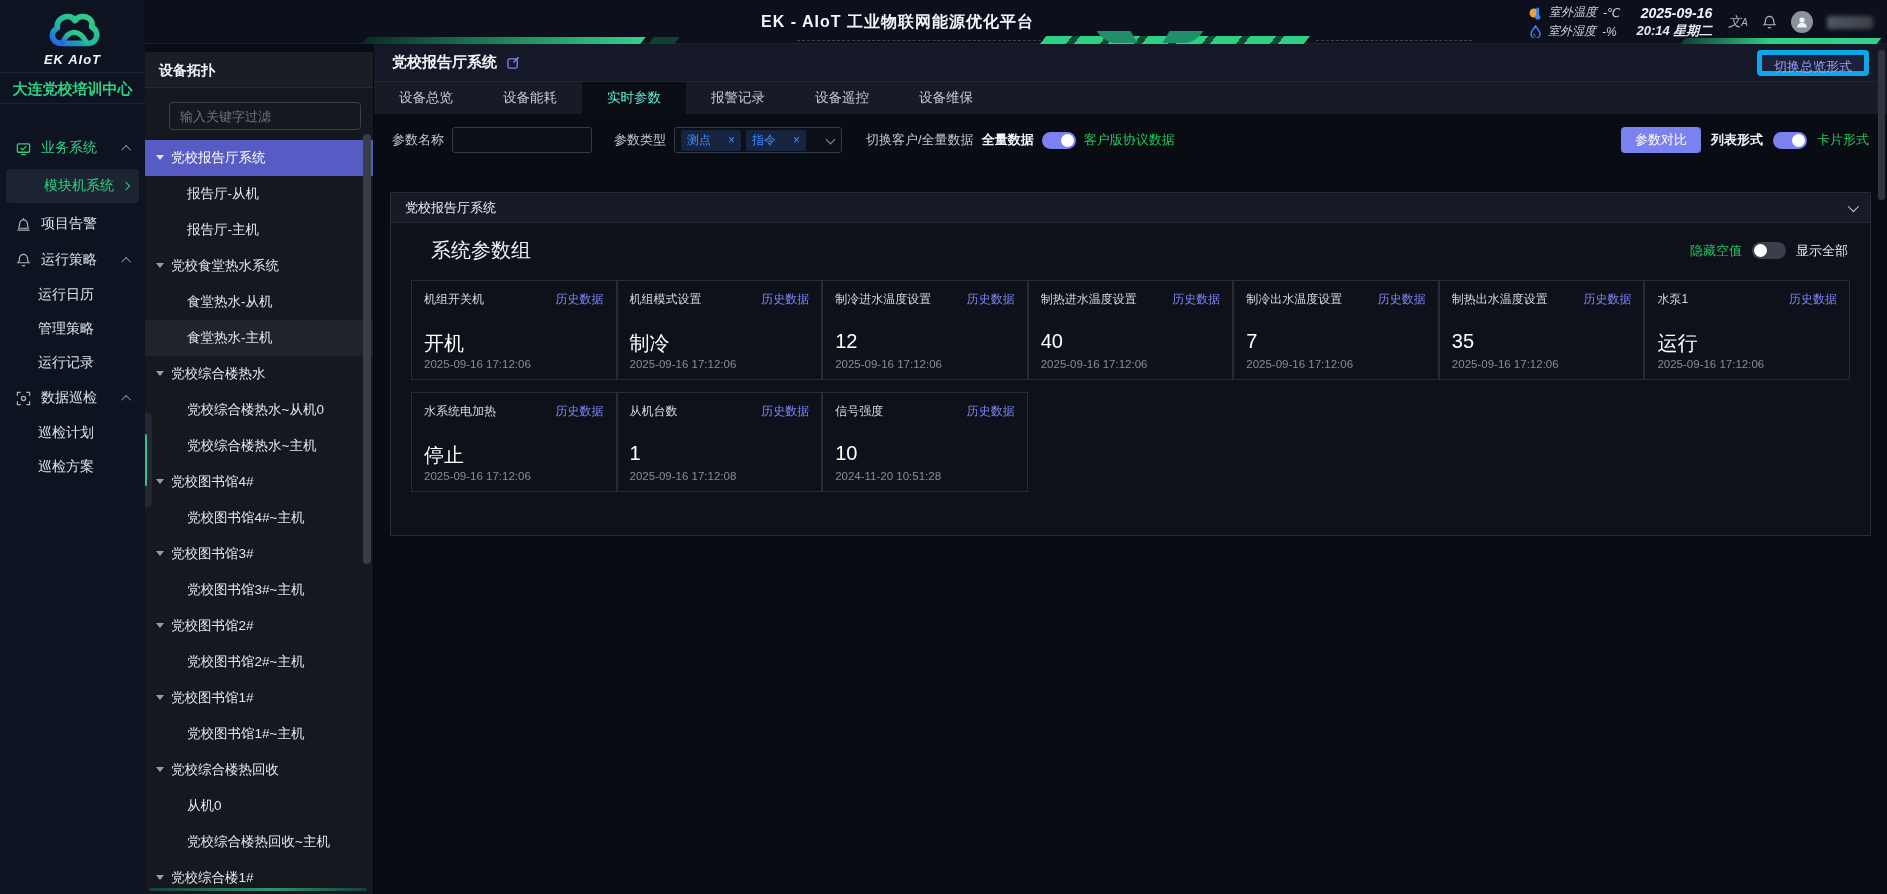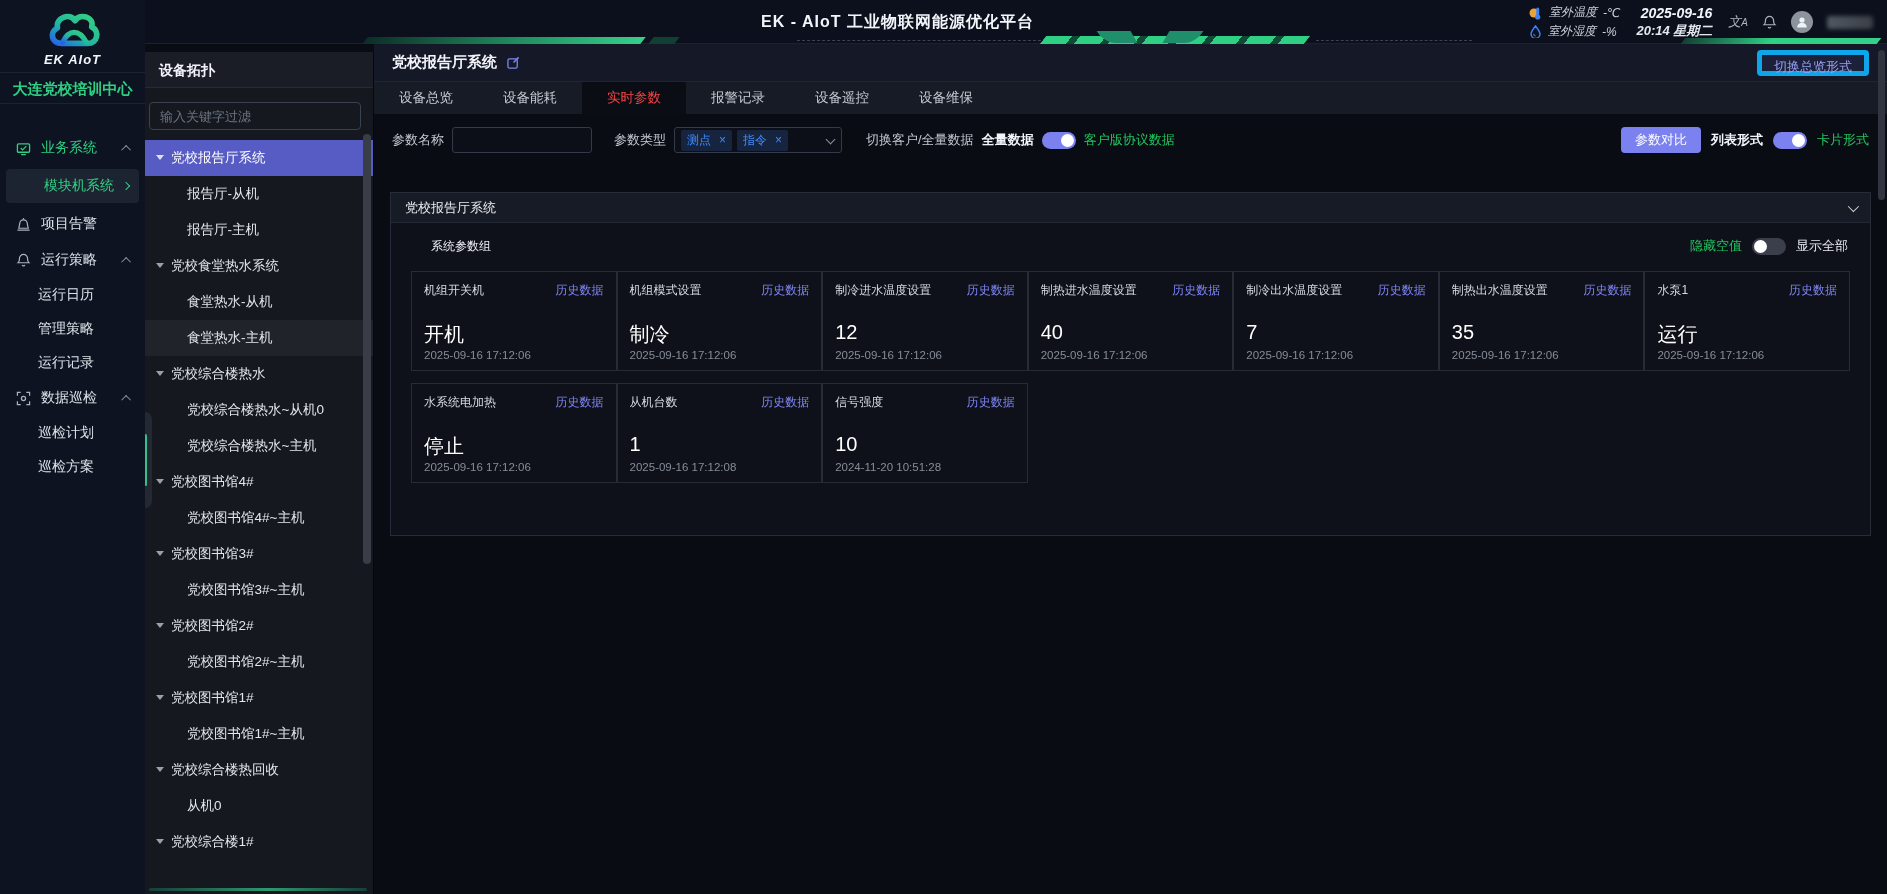--- a/index.html
+++ b/index.html
@@ -45,21 +45,21 @@
   .m-item .mi-label { margin-left:10px; }
   .m-item.green, .m-item.green .mi-label { color:#2fcf84; }
   .m-caret { position:absolute; right:14px; width:7px; height:7px; border-left:1.5px solid #8b919d; border-top:1.5px solid #8b919d; transform:rotate(45deg) translateY(2px); }
   .m-sub { height:34px; display:flex; align-items:center; padding-left:38px; font-size:14px; color:#dde1e9; cursor:pointer; }
   .m-sub.active { background:#1d2431; border-radius:4px; margin:3px 6px; color:#2fcf84; position:relative; }
   .m-sub.active .chev-r { position:absolute; right:10px; width:6px; height:6px; border-right:1.5px solid #2fcf84; border-top:1.5px solid #2fcf84; transform:rotate(45deg); }
 
   
   .tree-panel { position:absolute; left:145px; top:52px; width:229px; bottom:0; background:#15181f; border-right:1px solid #05070c; z-index:2; }
   .tree-hdr { height:36px; line-height:36px; padding-left:14px; font-size:14px; font-weight:bold; color:#f0f2f7; background:#1a1d26; border-bottom:1px solid #272b35; }
-  .tree-search { margin:14px 12px 10px 4px;border-radius:6px; }
+  .tree-search { margin:14px 12px 10px 24px;border-radius:6px; }
   .tree-search input { width:100%; height:28px; background:transparent; border:1px solid #3a4150; border-radius:4px; color:#cfd4dd; font-size:13px; padding:0 10px; outline:none; font-family:inherit; }
   .tree-search input::placeholder { color:#6b7280; }
   .tree-list { position:relative; }
   .tnode { position:relative; height:36px; display:flex; align-items:center; font-size:13.5px; color:#e3e6ec; cursor:pointer; white-space:nowrap; }
   .tnode.parent { padding-left:26px; }
   .tnode.child { padding-left:42px; }
   .tnode.selected { background:#575cc4; color:#ffffff; }
   .tnode.hovered { background:rgba(255,255,255,0.05); }
   .t-caret { position:absolute; left:11px; top:15px; width:0; height:0; border-left:4.5px solid transparent; border-right:4.5px solid transparent; border-top:5.5px solid #9aa0ab; }
   .tnode.selected .t-caret { border-top-color:#dfe2ff; }
@@ -70,45 +70,45 @@
 
   
   .main { position:absolute; left:374px; top:44px; right:0; bottom:0; background:#090c13; }
   .page-bar { height:38px; background:#141827; border-bottom:1px solid #202534; display:flex; align-items:center; padding:0 18px; }
   .page-title { font-size:15px; font-weight:bold; color:#f2f4f9; }
   .edit-icon { margin-left:10px; display:inline-flex; }
   .switch-btn { margin-left:auto; height:26px; line-height:24px; padding:0 12px; font-size:13px; color:#9aa0f5; background:rgba(104,110,235,0.10); border:5px solid #0ea5e9; border-radius:4px; cursor:pointer; }
 
   .tabs { height:32px; background:#161b26; display:flex; }
   .tab { padding:0 25px; line-height:32px; font-size:13.5px; color:#c7cbd4; cursor:pointer; }
-  .tab.active { background:#0a0d14; color:#ef4444; }
+  .tab.active { background:#0a0d14; color:#5eead4; }
 
   .filter-row { display:flex; align-items:center; margin:13px 18px 0 18px; font-size:13px; color:#c3c8d2; gap:8px; }
   .f-label { white-space:nowrap; }
   .f-input { width:140px; height:26px; background:#0c0f17; border:1px solid #333a48; border-radius:3px; color:#dfe3ea; font-size:13px; padding:0 8px; outline:none; font-family:inherit; }
   .f-select { min-width:168px; height:26px; background:#0c0f17; border:1px solid #333a48; border-radius:3px; display:flex; align-items:center; gap:5px; padding:0 22px 0 6px; position:relative; cursor:pointer; }
-  .tag { background:#16243f; color:#3d8bfd; font-size:12px; padding:2px 6px; border-radius:2px; white-space:nowrap; display:flex; align-items:center; gap:8px; }
+  .tag { background:#16243f; color:#3d8bfd; font-size:12px; padding:2px 6px; border-radius:2px; white-space:nowrap; display:flex; align-items:center; gap:17px; }
   .tag .x { cursor:pointer; font-size:12px; }
   .sel-chev { position:absolute; right:7px; top:8px; width:7px; height:7px; border-right:1.5px solid #8b919d; border-bottom:1.5px solid #8b919d; transform:rotate(45deg); }
   .white-b { color:#f2f5fa; font-weight:bold; }
   .purple-t { color:#22c55e; }
   .toggle { width:34px; height:17px; border-radius:9px; position:relative; cursor:pointer; flex:0 0 auto; }
   .toggle.on { background:#7b82f0; }
   .toggle.off { background:#3a3f4b; }
   .toggle .knob { position:absolute; top:2px; width:13px; height:13px; border-radius:50%; background:#ffffff; }
   .toggle.on .knob { right:2px; }
   .toggle.off .knob { left:2px; }
   .f-right { margin-left:auto; display:flex; align-items:center; gap:10px; }
   .compare-btn { height:26px; padding:0 14px; background:#7b82f0; color:#fff; font-size:13px; border:none; border-radius:4px; cursor:pointer; font-family:inherit; }
 
   .outer-panel { position:absolute; left:16px; right:16px; top:148px; height:344px; border:1px solid #272c38; background:#0e1119; }
   .collapse-bar { height:30px; background:#171b26; border-bottom:1px solid #232836; display:flex; align-items:center; padding:0 14px; font-size:13px; color:#e8eaf0; cursor:pointer; }
   .col-chev { margin-left:auto; width:8px; height:8px; border-right:1.6px solid #cfd3dc; border-bottom:1.6px solid #cfd3dc; transform:rotate(45deg) translateY(-2px); }
   .group-row { display:flex; align-items:center; padding:14px 22px 0 40px; }
-  .group-title { font-size:12px; color:#eef0f4; }
+  .group-title { font-size:20px; color:#eef0f4; }
   .group-right { margin-left:auto; display:flex; align-items:center; gap:10px; font-size:13px; }
   .cards { margin:16px 20px 0 20px; display:grid; grid-template-columns:repeat(7,1fr); row-gap:12px; }
   .card { border:1px solid #262b36; background:#0e1119; height:100px; padding:10px 12px; position:relative; }
   .card-top { display:flex; justify-content:space-between; align-items:flex-start; }
   .card-title { font-size:12px; color:#d8dce4; }
   .card-link { font-size:12px; color:#7d84f2; cursor:pointer; white-space:nowrap; margin-left:6px; }
   .card-value { margin-top:22px; font-size:20px; color:#ffffff; }
   .card-time { position:absolute; left:12px; bottom:9px; font-size:11.5px; color:#868d99; }
 
   .main-vscroll { position:absolute; right:2px; top:6px; width:7px; height:150px; background:#30353f; border-radius:4px; }
@@ -324,20 +324,23 @@
       <div class="tnode child">
           <span>党校图书馆1#~主机</span>
         </div>
       <div class="tnode parent">
           <span class="t-caret"></span>
           <span>党校综合楼热回收</span>
         </div>
       <div class="tnode child">
           <span>从机0</span>
         </div>
+      <div class="tnode child">
+          <span>党校综合楼热回收~主机</span>
+        </div>
       <div class="tnode parent">
           <span class="t-caret"></span>
           <span>党校综合楼1#</span>
         </div>
     </div>
     <div class="tree-vscroll"></div>
     <div class="tree-hline"></div>
   </div>
 
   <div class="main">

